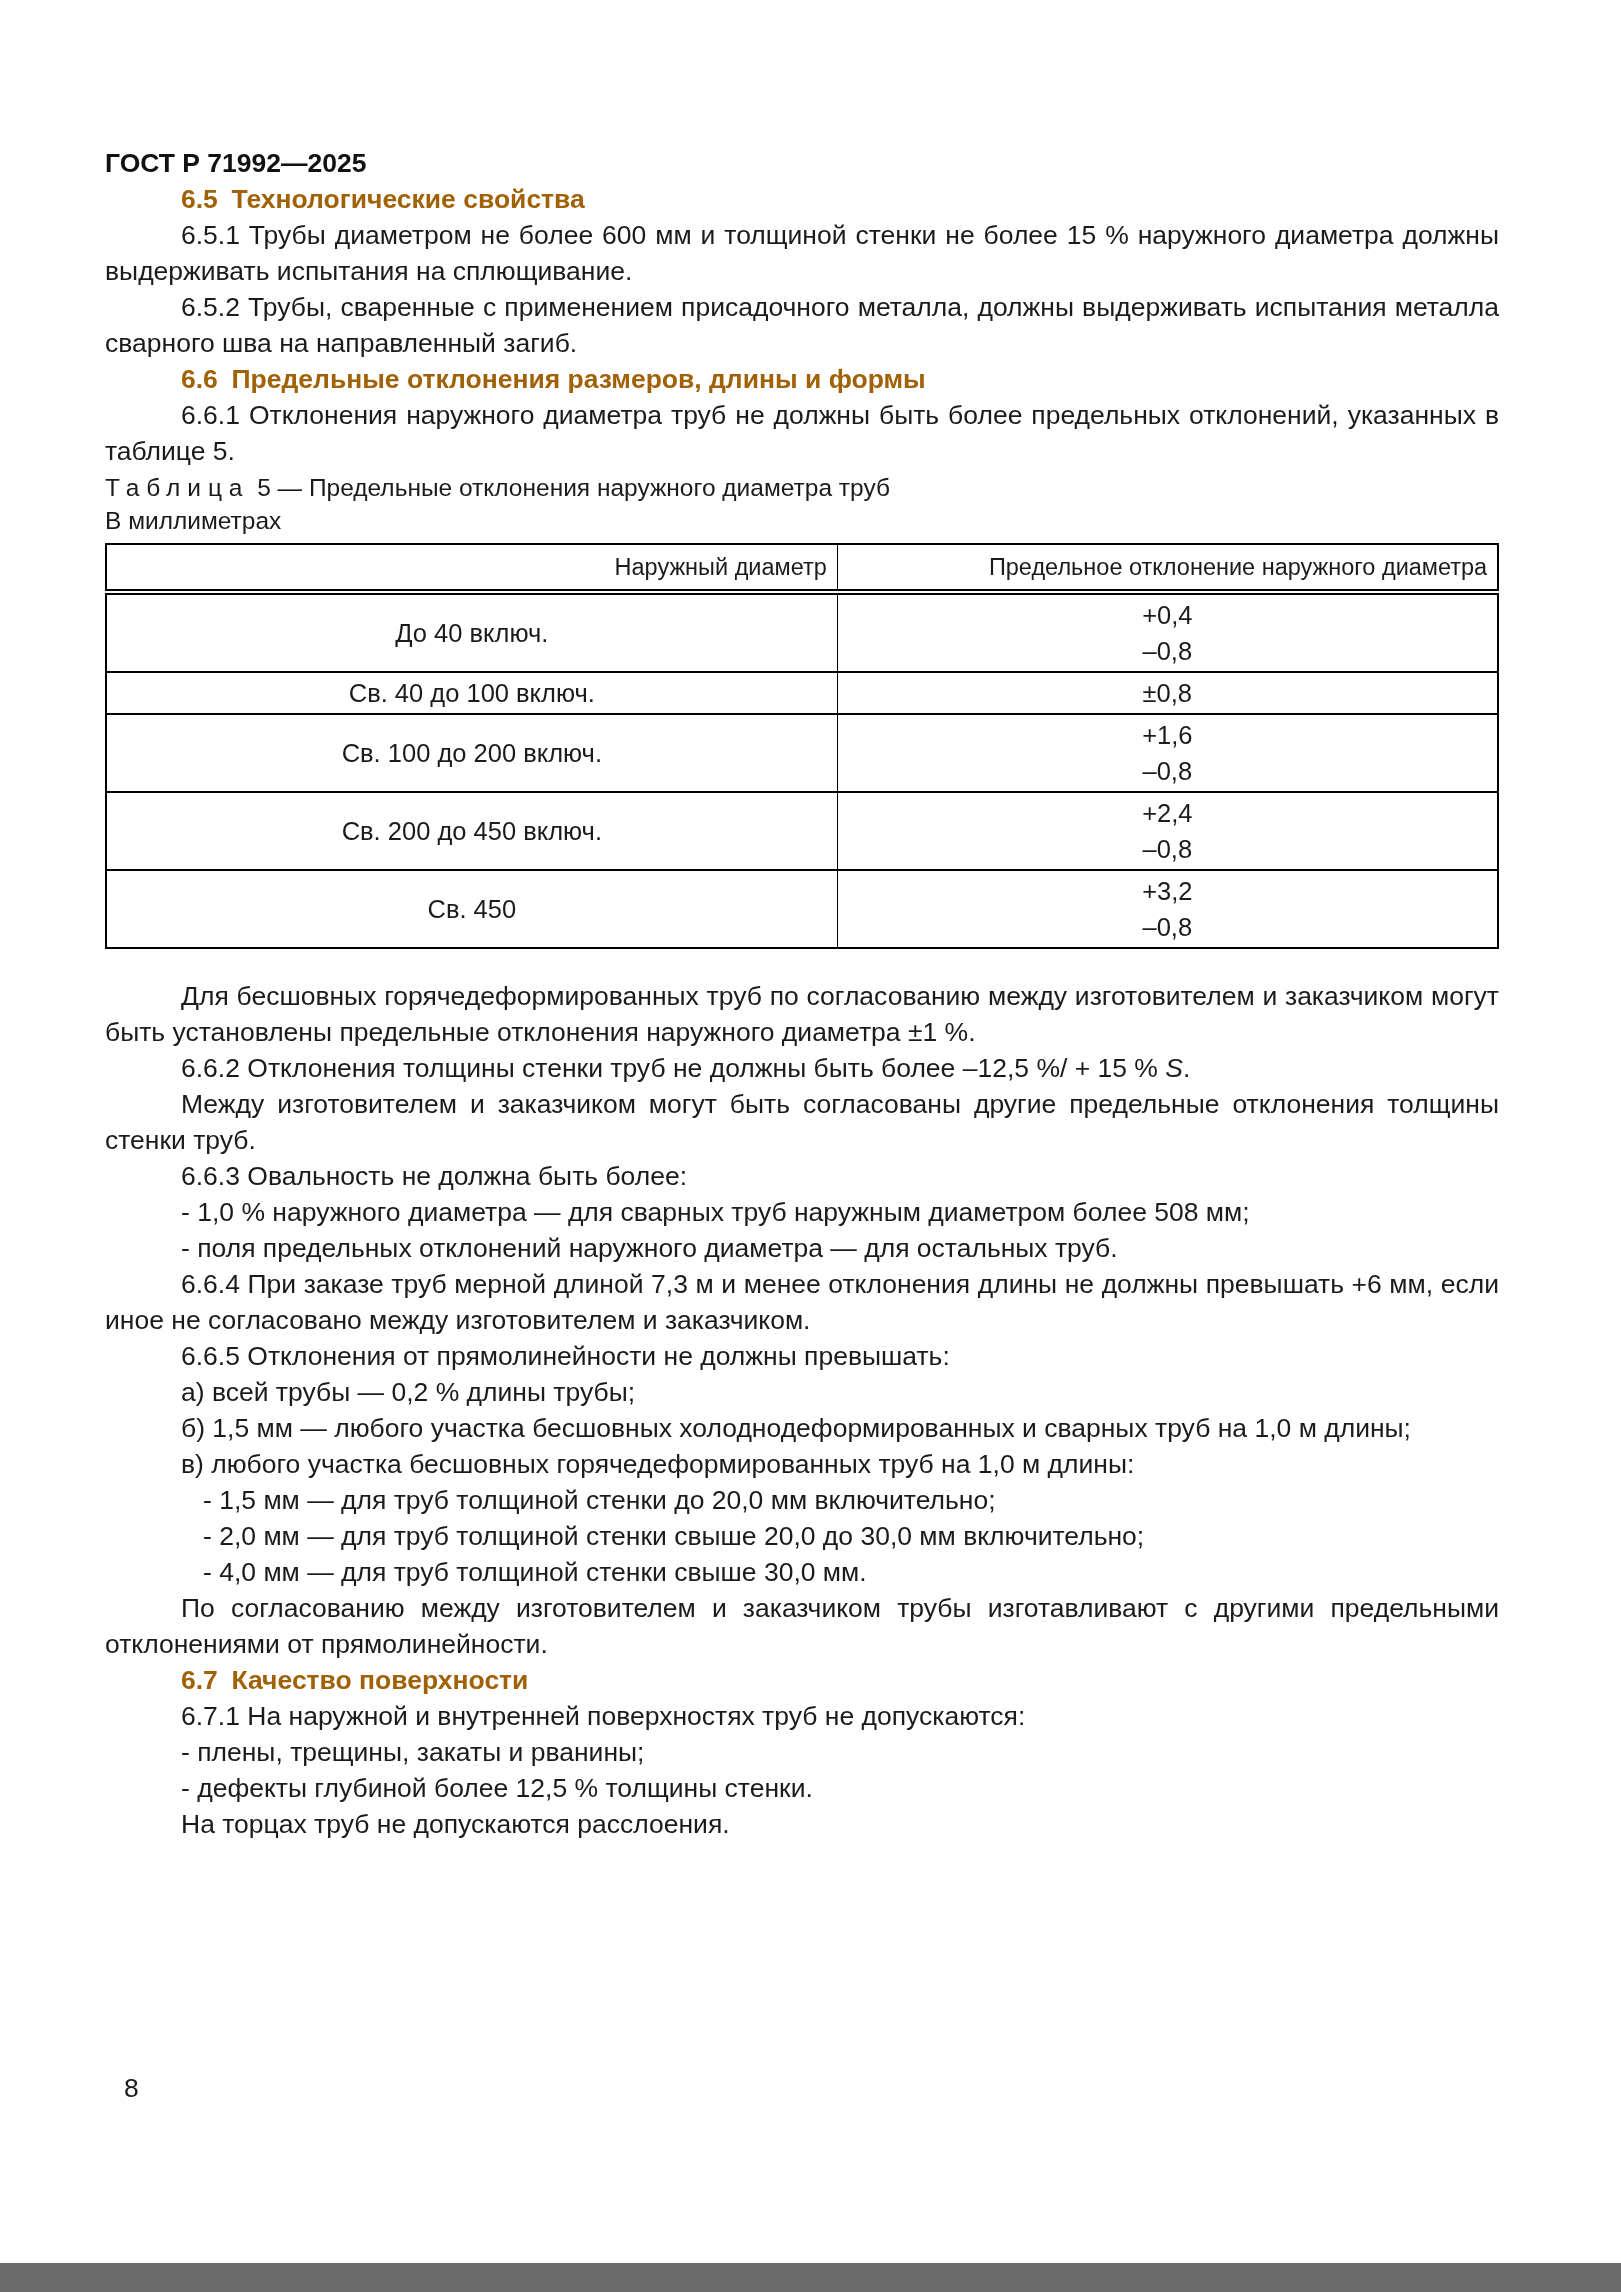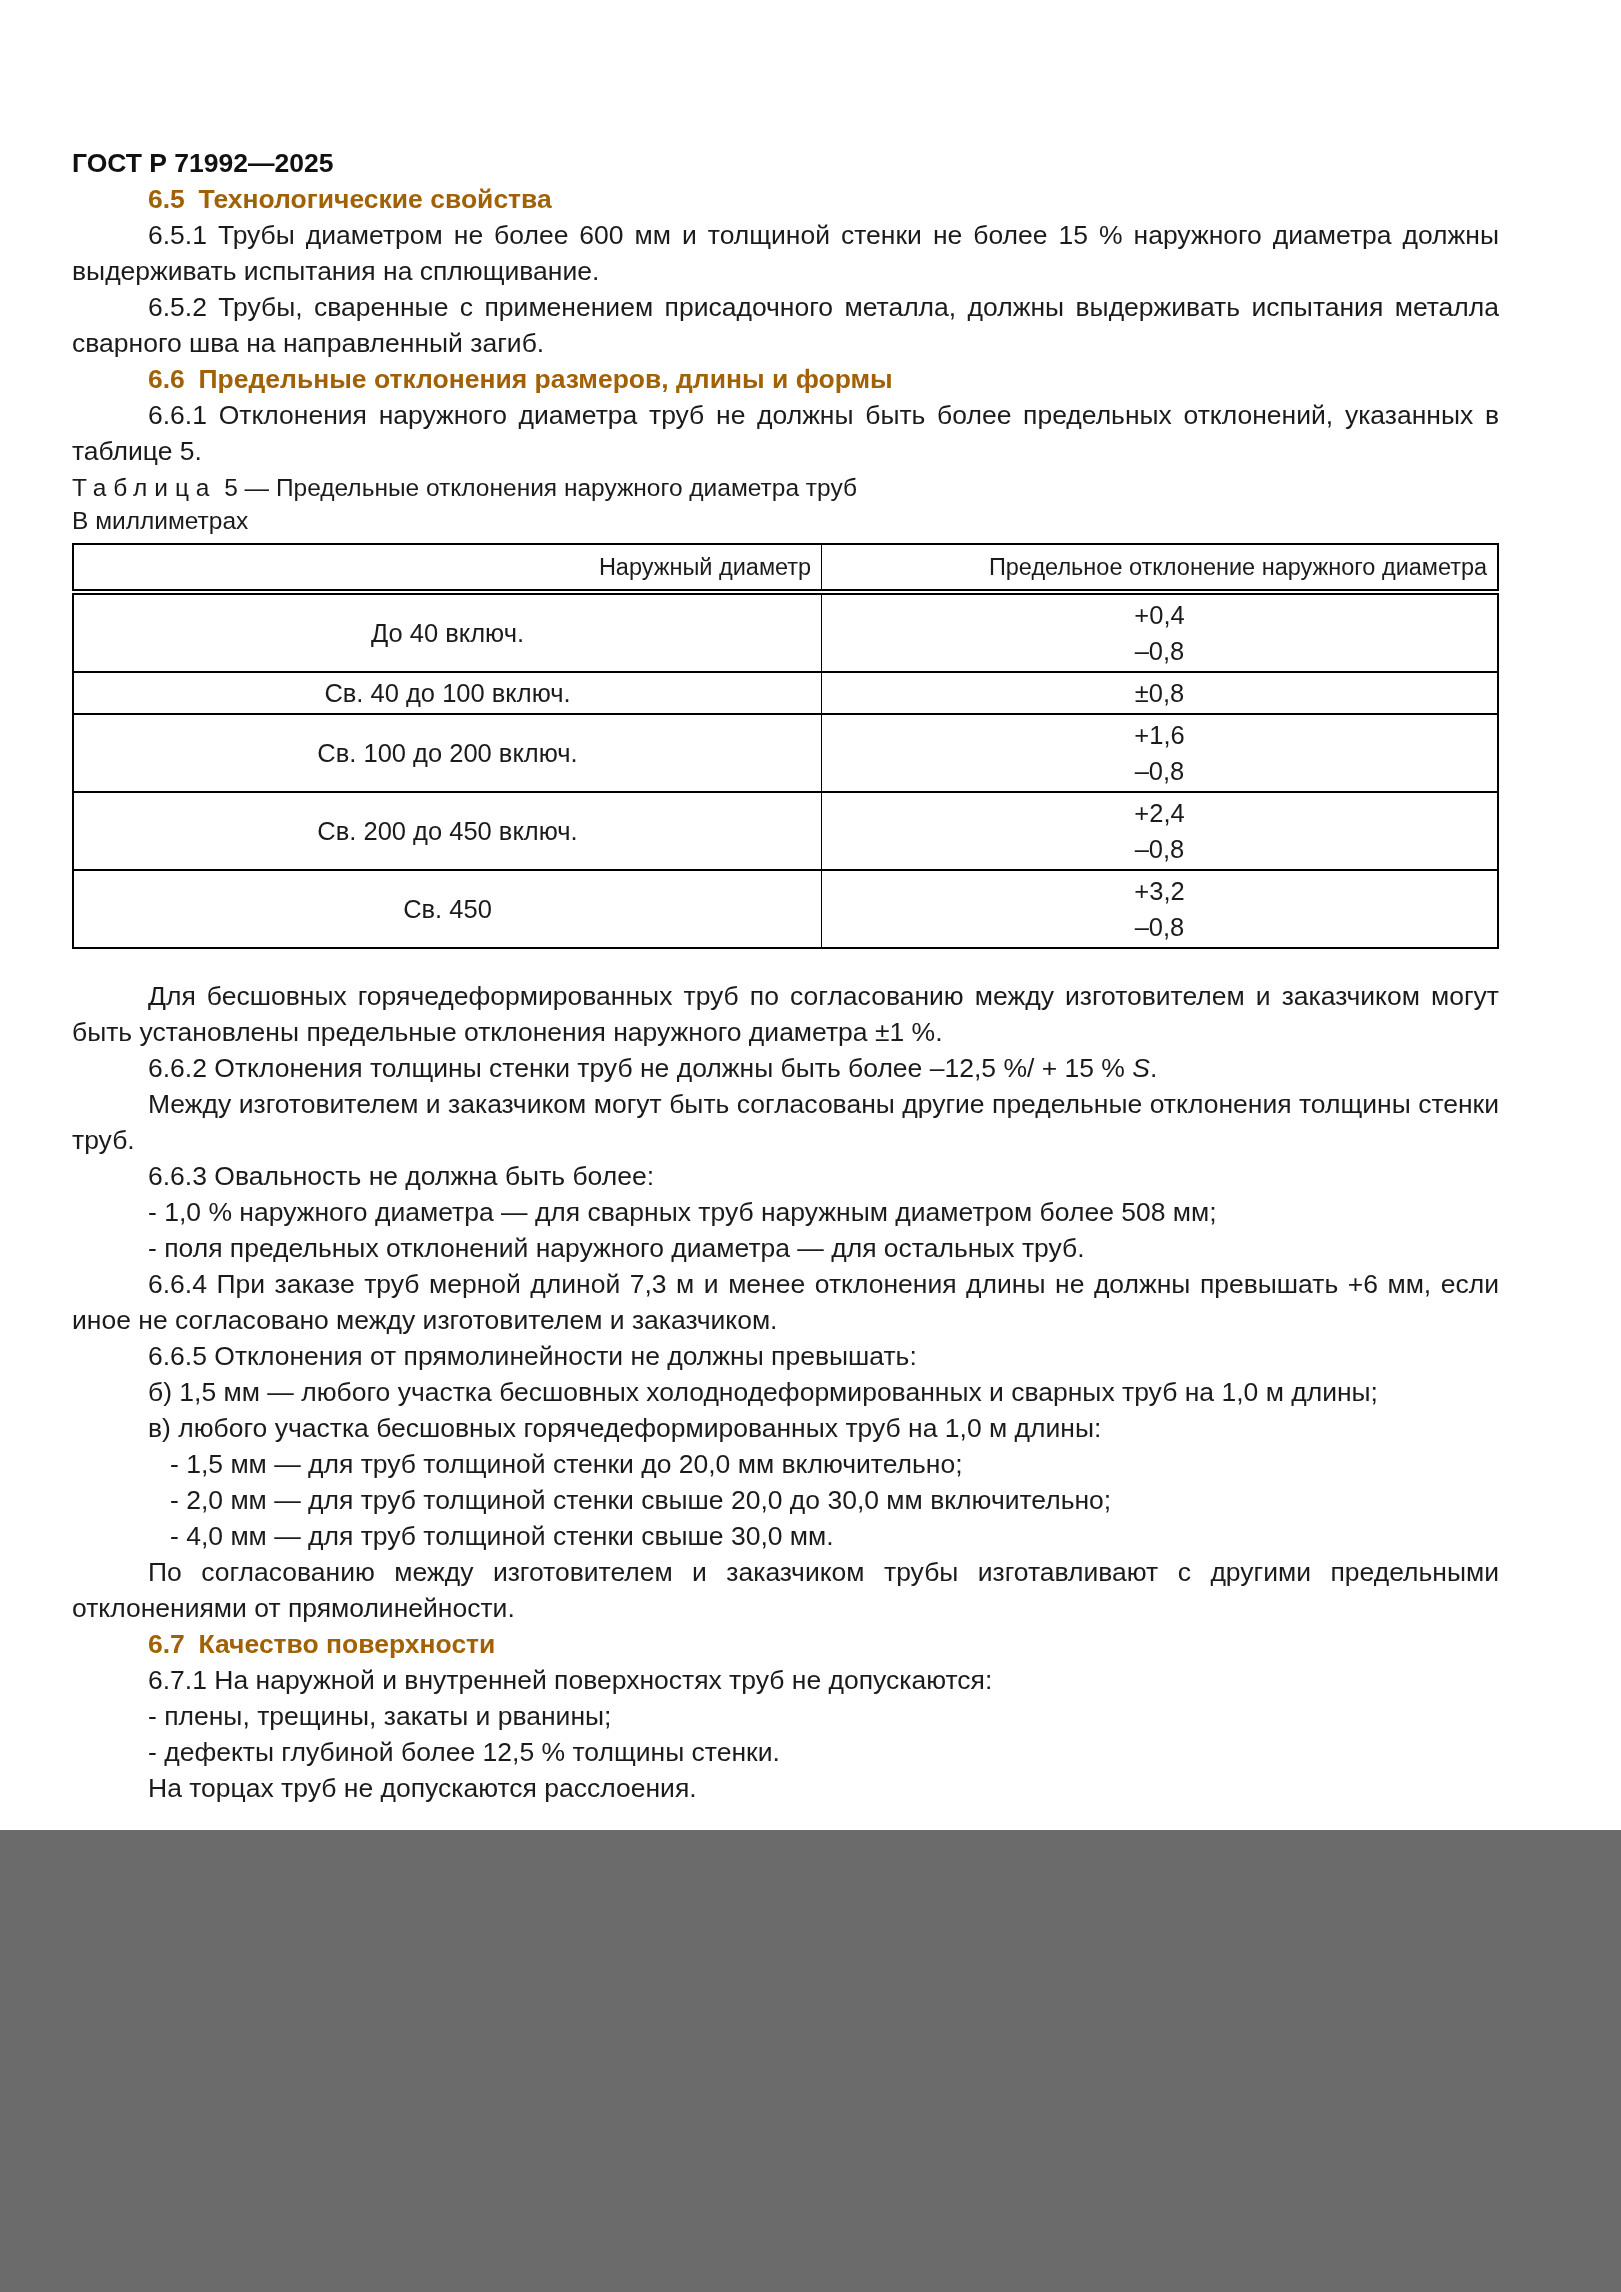--- a/index.html
+++ b/index.html
@@ -1,23 +1,23 @@
 <!DOCTYPE html>
 <html lang="ru"><head>
 <meta charset="utf-8">
 <style>
   html, body { margin: 0; padding: 0; background: #6b6b6b; }
   .page {
     position: relative;
     width: 1621px;
-    height: 1830px;
+    height: 2263px;
     margin: 0 auto;
     background: #ffffff;
     box-sizing: border-box;
-    padding: 145px 122px 0 72px;
+    padding: 145px 122px 0 105px;
     font-family: "Liberation Sans", sans-serif;
     font-size: 26.5px;
     line-height: 36px;
     color: #1b1b1b;
     overflow: hidden;
   }
   .doc-header {
     font-weight: bold;
     color: #111;
   }
@@ -162,20 +162,21 @@
 
   <p class="para">Между изготовителем и заказчиком могут быть согласованы другие предельные отклонения толщины стенки труб.</p>
 
   <p class="para">6.6.3 Овальность не должна быть более:</p>
   <p class="para">- 1,0 % наружного диаметра — для сварных труб наружным диаметром более 508 мм;</p>
   <p class="para">- поля предельных отклонений наружного диаметра — для остальных труб.</p>
 
   <p class="para">6.6.4 При заказе труб мерной длиной 7,3 м и менее отклонения длины не должны превышать +6 мм, если иное не согласовано между изготовителем и заказчиком.</p>
 
   <p class="para">6.6.5 Отклонения от прямолинейности не должны превышать:</p>
+  <p class="para">а) всей трубы — 0,2 % длины трубы;</p>
   <p class="para">б) 1,5 мм — любого участка бесшовных холоднодеформированных и сварных труб на 1,0 м длины;</p>
   <p class="para">в) любого участка бесшовных горячедеформированных труб на 1,0 м длины:</p>
   <p class="para-sub">- 1,5 мм — для труб толщиной стенки до 20,0 мм включительно;</p>
   <p class="para-sub">- 2,0 мм — для труб толщиной стенки свыше 20,0 до 30,0 мм включительно;</p>
   <p class="para-sub">- 4,0 мм — для труб толщиной стенки свыше 30,0 мм.</p>
   <p class="para">По согласованию между изготовителем и заказчиком трубы изготавливают с другими предельными отклонениями от прямолинейности.</p>
 
   <h2 class="sec-heading h67"><span>6.7</span><span class="ht">Качество поверхности</span></h2>
 
   <p class="para">6.7.1 На наружной и внутренней поверхностях труб не допускаются:</p>

